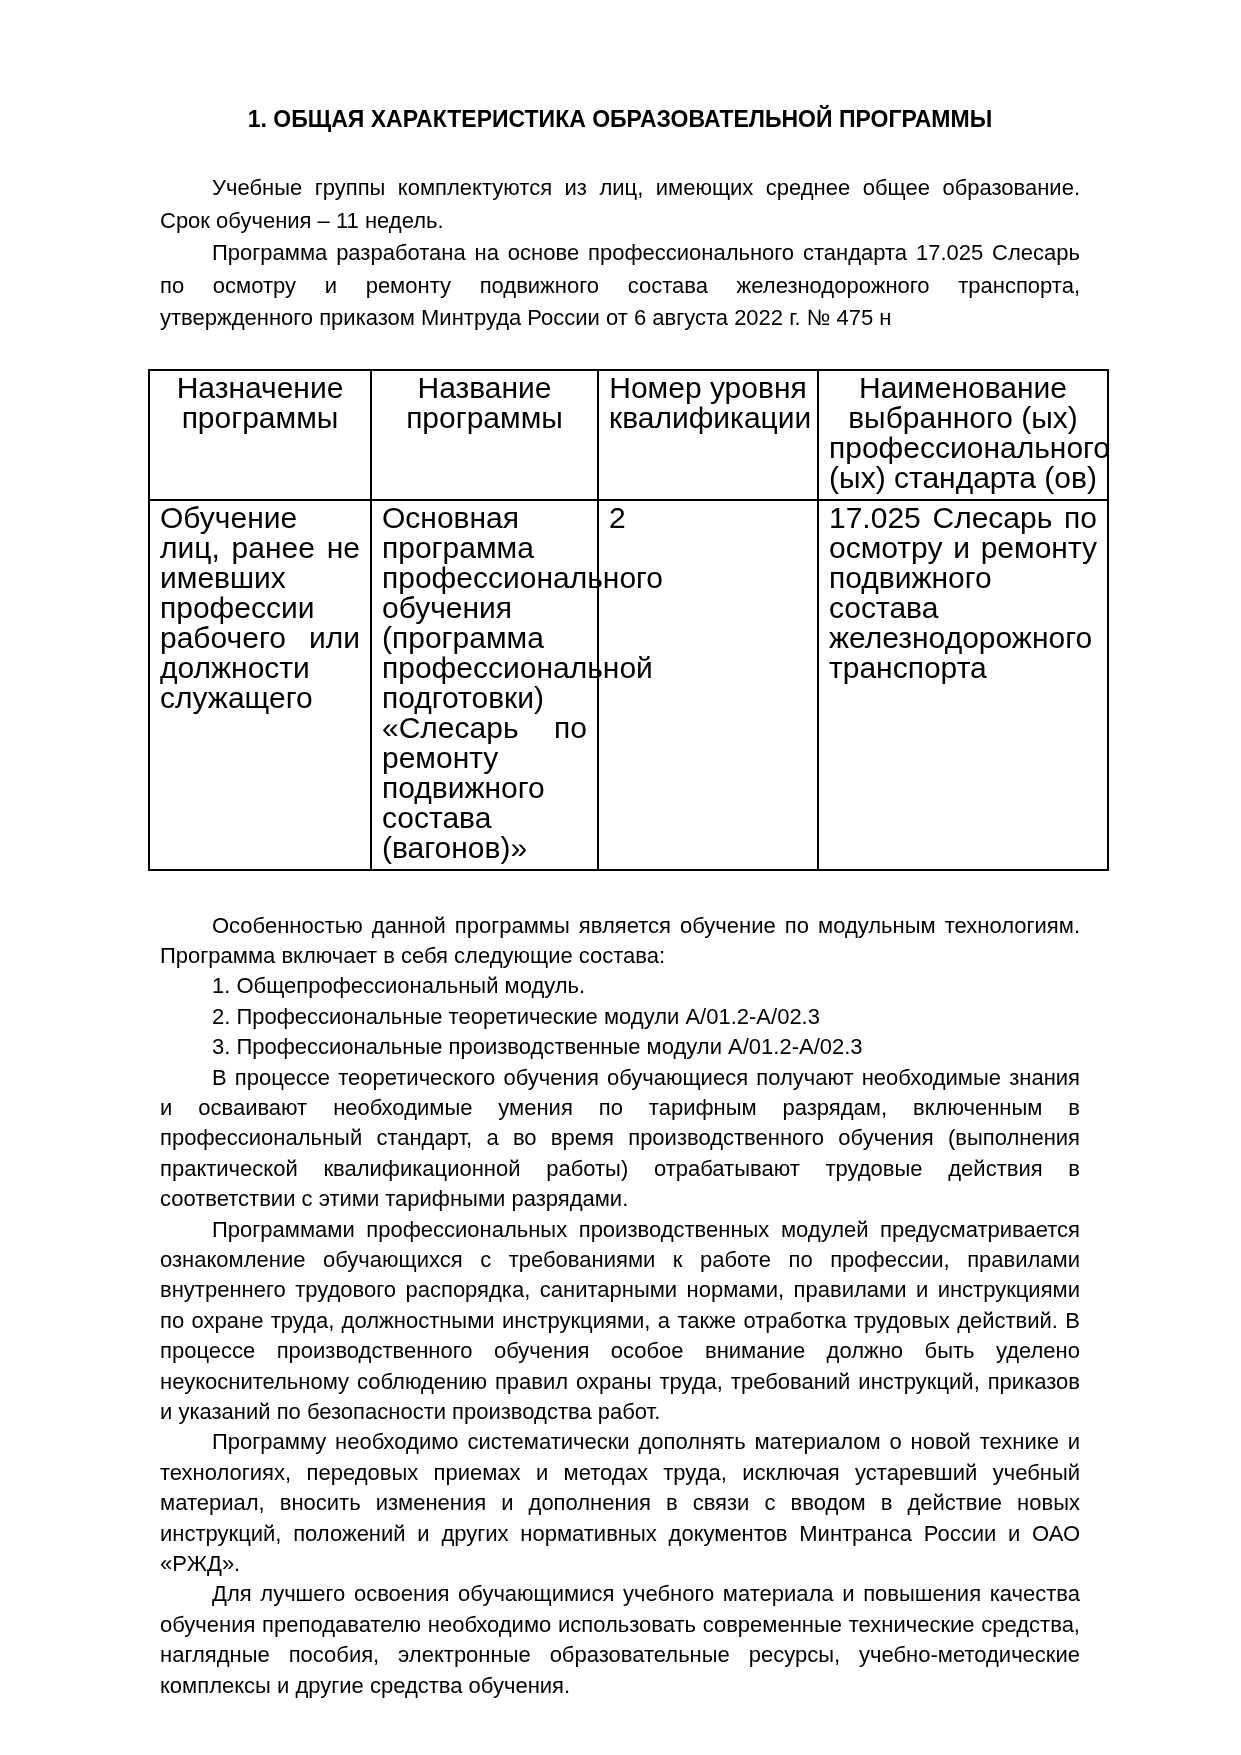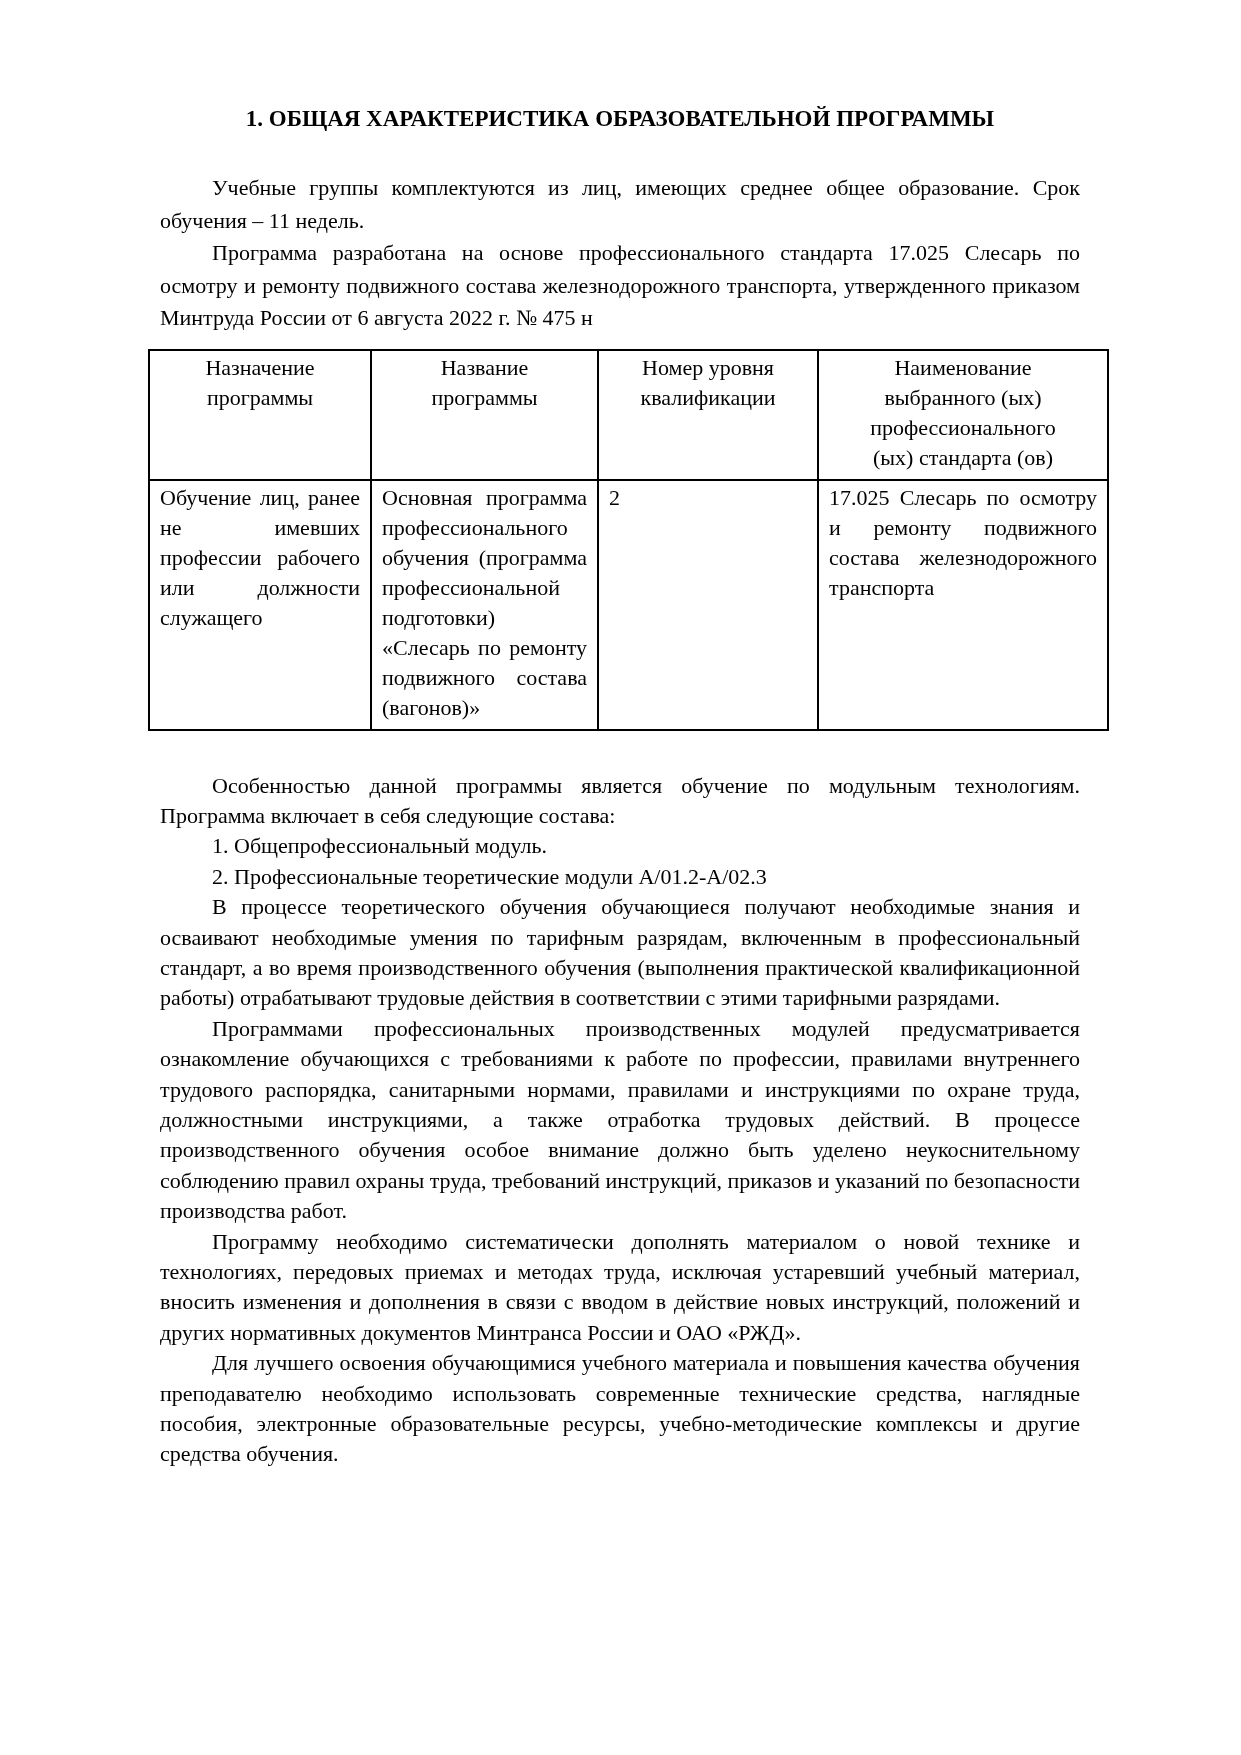--- a/index.html
+++ b/index.html
@@ -9,45 +9,45 @@
   }
   .page {
     position: relative;
     width: 1241px;
     height: 1755px;
     box-sizing: border-box;
     padding: 102px 161px 0 160px;
     overflow: hidden;
     background: #ffffff;
     color: #000000;
-    font-family: Liberation Serif, serif;
+    font-family: Liberation Sans, sans-serif;
     font-size: 22px;
   }
   .doc-title {
     margin: 0 0 36px 0;
     font-size: 23px;
     font-weight: 700;
     text-align: center;
     line-height: 34px;
   }
   .intro p,
   .after p {
     margin: 0;
     text-align: justify;
     text-indent: 52px;
   }
   .intro p { line-height: 32.5px; }
   .after p  { line-height: 30.4px; }
 
   table.program-table {
     width: 959px;
-    margin: 14px 0 0 -12px;
+    margin: 34px 0 0 -12px;
     border-collapse: collapse;
     table-layout: fixed;
-    font-size: 22px;
+    font-size: 30px;
     line-height: 30px;
   }
   table.program-table th,
   table.program-table td {
     border: 2px solid #000000;
     vertical-align: top;
     padding: 2px 10px 6px 10px;
     white-space: pre-line;
   }
   table.program-table th {
@@ -103,19 +103,20 @@
         <td class="cell-num">2</td>
         <td>17.025 Слесарь по осмотру и ремонту подвижного состава железнодорожного транспорта</td>
       </tr>
     </tbody>
   </table>
 
   <div class="after">
     <p>Особенностью данной программы является обучение по модульным технологиям. Программа включает в себя следующие состава:</p>
     <p>1. Общепрофессиональный модуль.</p>
     <p>2. Профессиональные теоретические модули А/01.2-А/02.3</p>
+    <p>3. Профессиональные производственные модули А/01.2-А/02.3</p>
     <p>В процессе теоретического обучения обучающиеся получают необходимые знания и осваивают необходимые умения по тарифным разрядам, включенным в профессиональный стандарт, а во время производственного обучения (выполнения практической квалификационной работы) отрабатывают трудовые действия в соответствии с этими тарифными разрядами.</p>
     <p>Программами профессиональных производственных модулей предусматривается ознакомление обучающихся с требованиями к работе по профессии, правилами внутреннего трудового распорядка, санитарными нормами, правилами и инструкциями по охране труда, должностными инструкциями, а также отработка трудовых действий. В процессе производственного обучения особое внимание должно быть уделено неукоснительному соблюдению правил охраны труда, требований инструкций, приказов и указаний по безопасности производства работ.</p>
     <p>Программу необходимо систематически дополнять материалом о новой технике и технологиях, передовых приемах и методах труда, исключая устаревший учебный материал, вносить изменения и дополнения в связи с вводом в действие новых инструкций, положений и других нормативных документов Минтранса России и ОАО «РЖД».</p>
     <p>Для лучшего освоения обучающимися учебного материала и повышения качества обучения преподавателю необходимо использовать современные технические средства, наглядные пособия, электронные образовательные ресурсы, учебно-методические комплексы и другие средства обучения.</p>
   </div>
 
 </div>
 
 </body></html>

